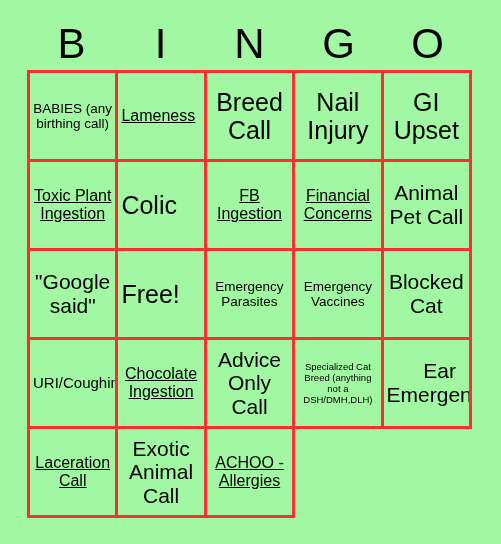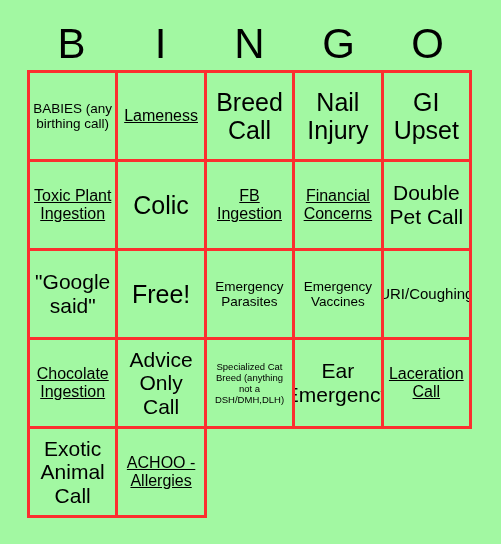--- a/index.html
+++ b/index.html
@@ -50,21 +50,21 @@
     grid-template-columns: repeat(5, 1fr);
     grid-template-rows: repeat(5, 1fr);
     background: #a2f8a2;
   }
   .cell {
     box-sizing: border-box;
     border-right: 3px solid #fb2f2f;
     border-bottom: 3px solid #fb2f2f;
     display: flex;
     align-items: center;
-    justify-content: center;
+    justify-content: flex-start;
     text-align: center;
     padding: 1px 3px;
     overflow: hidden;
     background: #a2f8a2;
   }
   .cell-text {
     color: #000000;
     line-height: 1.12;
     white-space: pre-line;
     font-family: "Liberation Sans", sans-serif;
@@ -112,33 +112,36 @@
       <div class="cell">
         <span class="cell-text fs-xl">Colic</span>
       </div>
       <div class="cell">
         <span class="cell-text fs-md">FB Ingestion</span>
       </div>
       <div class="cell">
         <span class="cell-text fs-md">Financial Concerns</span>
       </div>
       <div class="cell">
-        <span class="cell-text fs-lg">Double Pet Call</span>
+        <span class="cell-text fs-lg">Animal Pet Call</span>
       </div>
       <div class="cell">
         <span class="cell-text fs-lg">"Google said"</span>
       </div>
       <div class="cell">
         <span class="cell-text fs-xl">Free!</span>
       </div>
       <div class="cell">
         <span class="cell-text fs-sm">Emergency Parasites</span>
       </div>
       <div class="cell">
         <span class="cell-text fs-sm">Emergency Vaccines</span>
+      </div>
+      <div class="cell">
+        <span class="cell-text fs-lg">Blocked Cat</span>
       </div>
       <div class="cell">
         <span class="cell-text fs-xs">URI/Coughing</span>
       </div>
       <div class="cell">
         <span class="cell-text fs-md">Chocolate Ingestion</span>
       </div>
       <div class="cell">
         <span class="cell-text fs-lg">Advice Only Call</span>
       </div>

